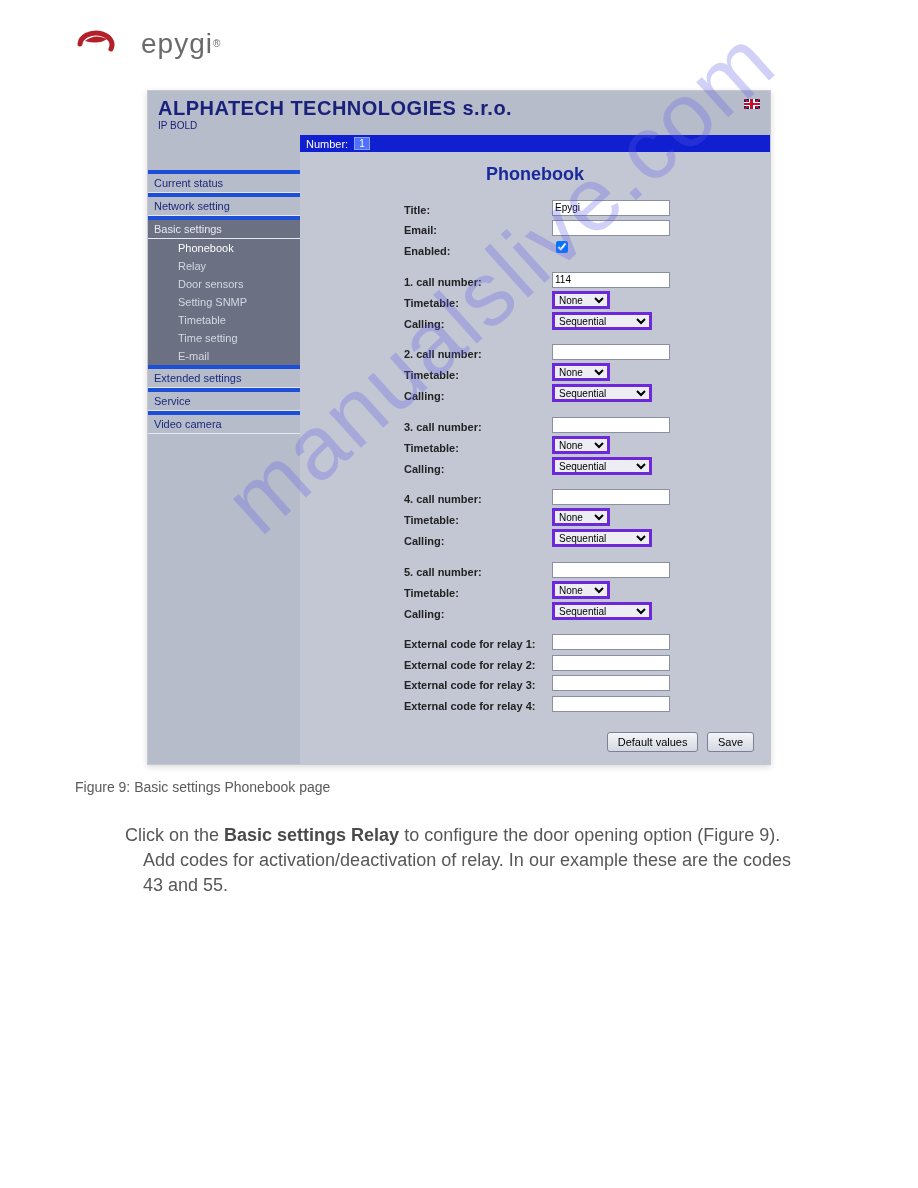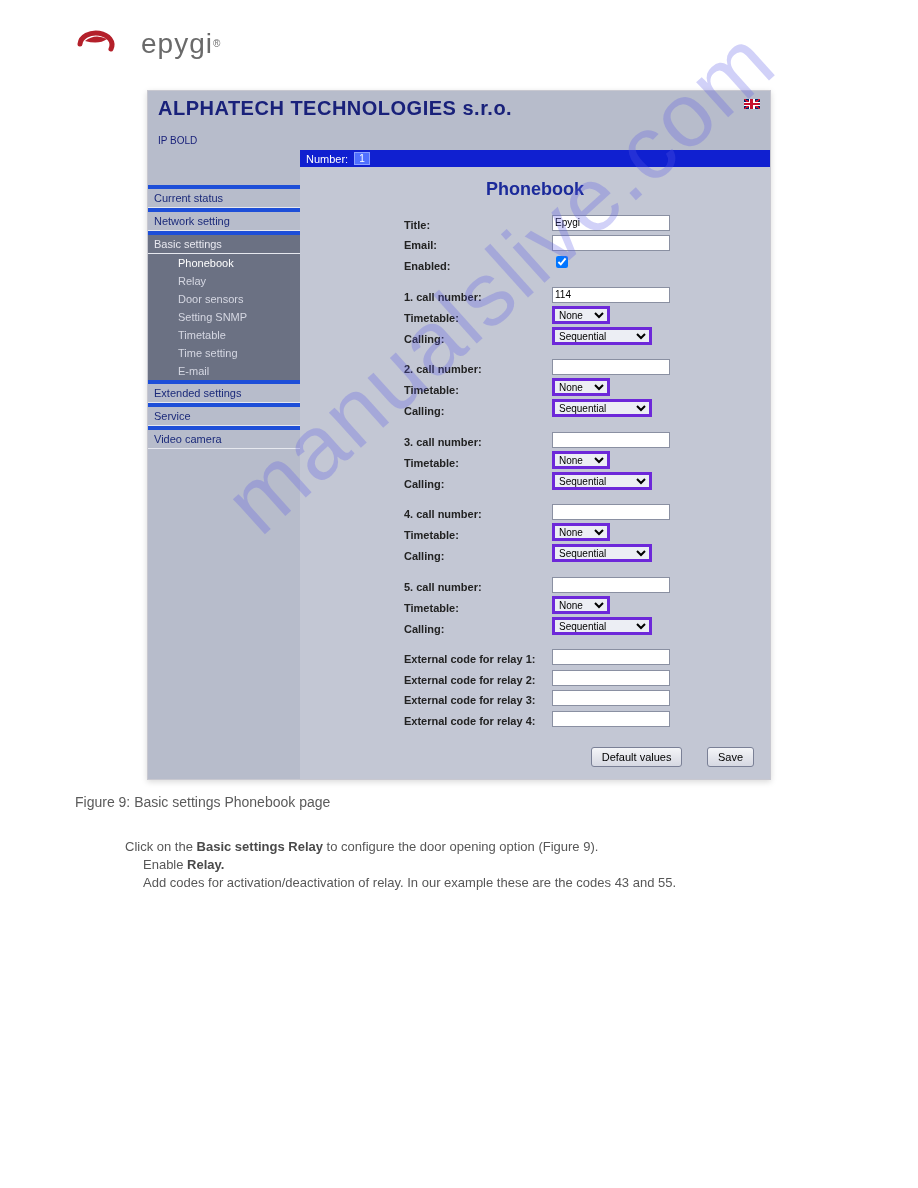--- a/index.html
+++ b/index.html
@@ -52,21 +52,21 @@
   }
   .app-title {
     font-size: 20px;
     font-weight: 900;
     color: #19217a;
     letter-spacing: 0.5px;
   }
   .app-sub {
     font-size: 10px;
     color: #19217a;
-    margin-top: 15px;
+    margin-top: 0;
   }
   .flag {
     position: absolute;
     top: 8px;
     right: 10px;
     width: 16px;
     height: 10px;
     background:
       linear-gradient(#c8102e,#c8102e) center/100% 20% no-repeat,
       linear-gradient(#c8102e,#c8102e) center/20% 100% no-repeat,
@@ -186,33 +186,33 @@
     padding-right: 4px;
   }
   .btn {
     display: inline-block;
     border: 1px solid #7a8096;
     background: linear-gradient(#f4f5f8,#d6d8e2);
     font-size: 11px;
     padding: 3px 10px;
     border-radius: 3px;
     cursor: pointer;
-    margin-left: 20px;
+    margin-left: 4px;
     text-align: center;
   }
 
   .caption {
     text-align: left;
     color: #5a5a5a;
     font-size: 14px;
     margin: 14px 0 28px 0;
   }
   .body-text {
     color: #575757;
-    font-size: 13px;
+    font-size: 18px;
     line-height: 1.4;
     margin: 0 50px;
   }
   .body-text .strong { font-weight: 600; color: #4a4a4a; }
   .body-text .indent { margin-left: 18px; }
 
   
   .wm {
     position: absolute;
     left: 150px;
@@ -384,20 +384,17 @@
       </div>
     </div>
   </div>
 
   <div class="caption">Figure 9: Basic settings   Phonebook page</div>
 
   <div class="body-text">
     <div>
       <span>Click on the </span><span class="strong">Basic settings   Relay</span><span> to configure the door opening option (Figure 9).</span>
     </div>
-    <div class="indent">
-      <span>Enable </span><span class="strong">Relay.</span>
-    </div>
     <div class="indent">Add codes for activation/deactivation of relay. In our example these are the codes 43 and 55.</div>
   </div>
 
   <div class="wm">manualslive.com</div>
 </div>
 
 </body></html>

